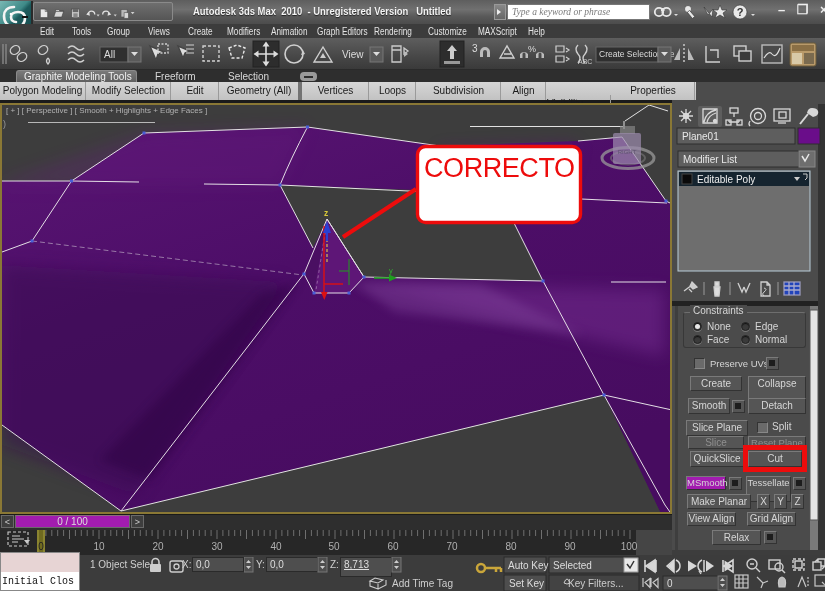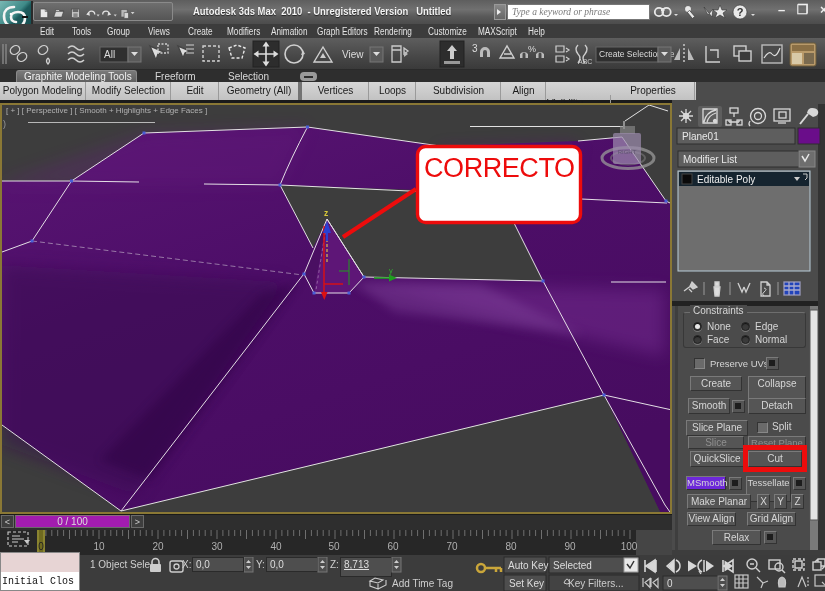--- a/index.html
+++ b/index.html
@@ -398,21 +398,21 @@
 <div class="abs" style="left:735px;top:403px;width:6px;height:6px;background:#1d1d1d;"></div>
 <div class="abs" style="left:748px;top:398px;width:58px;height:16px;background:#555;border:1px solid #333;border-top-color:#7a7a7a;border-left-color:#7a7a7a;color:#d6d6d6;font-size:10px;text-align:center;line-height:14px;">Detach</div>
 <div class="abs" style="left:686px;top:420px;width:62px;height:16px;background:#555;border:1px solid #333;border-top-color:#7a7a7a;border-left-color:#7a7a7a;color:#d6d6d6;font-size:10px;text-align:center;line-height:14px;">Slice Plane</div>
 <div class="abs" style="left:757px;top:422px;width:11px;height:11px;background:#6a6a6a;border:1px solid #333;border-bottom-color:#888;border-right-color:#888;"></div>
 <div class="tx" style="left:772px;top:421px;font-size:10px;color:#d6d6d6;">Split</div>
 <div class="abs" style="left:688px;top:436px;width:56px;height:13px;background:#555;border:1px solid #333;border-top-color:#7a7a7a;border-left-color:#7a7a7a;color:#8f8f8f;font-size:10px;text-align:center;line-height:11px;">Slice</div>
 <div class="abs" style="left:748px;top:436px;width:58px;height:13px;background:#555;border:1px solid #333;border-top-color:#7a7a7a;border-left-color:#7a7a7a;color:#8f8f8f;font-size:9.5px;text-align:center;line-height:11px;">Reset Plane</div>
 <div class="abs" style="left:690px;top:451px;width:54px;height:16px;background:#555;border:1px solid #333;border-top-color:#7a7a7a;border-left-color:#7a7a7a;color:#d6d6d6;font-size:10px;text-align:center;line-height:14px;">QuickSlice</div>
 <div class="abs" style="left:748px;top:451px;width:54px;height:16px;background:#555;border:1px solid #333;border-top-color:#7a7a7a;border-left-color:#7a7a7a;color:#d6d6d6;font-size:10px;text-align:center;line-height:14px;">Cut</div>
 <div class="abs" style="left:743px;top:445px;width:64px;height:27px;border:5px solid #ed0c0c;"></div>
-<div class="abs" style="left:686px;top:476px;width:40px;height:14px;background:#6d28d9;border:1px solid #333;border-top-color:#7a7a7a;border-left-color:#7a7a7a;color:#d6d6d6;font-size:9.5px;text-align:center;line-height:12px;">MSmooth</div>
+<div class="abs" style="left:686px;top:476px;width:40px;height:14px;background:#a21caf;border:1px solid #333;border-top-color:#7a7a7a;border-left-color:#7a7a7a;color:#d6d6d6;font-size:9.5px;text-align:center;line-height:12px;">MSmooth</div>
 <div class="abs" style="left:729px;top:477px;width:13px;height:13px;background:#555;border:1px solid #333;border-top-color:#7a7a7a;border-left-color:#7a7a7a;"></div>
 <div class="abs" style="left:732px;top:480px;width:6px;height:6px;background:#1d1d1d;"></div>
 <div class="abs" style="left:746px;top:476px;width:45px;height:26px;background:#555;border:1px solid #333;border-top-color:#7a7a7a;border-left-color:#7a7a7a;color:#d6d6d6;font-size:9.5px;text-align:center;line-height:12px;">Tessellate</div>
 <div class="abs" style="left:793px;top:477px;width:13px;height:13px;background:#555;border:1px solid #333;border-top-color:#7a7a7a;border-left-color:#7a7a7a;"></div>
 <div class="abs" style="left:796px;top:480px;width:6px;height:6px;background:#1d1d1d;"></div>
 <div class="abs" style="left:687px;top:494px;width:64px;height:15px;background:#555;border:1px solid #333;border-top-color:#7a7a7a;border-left-color:#7a7a7a;color:#d6d6d6;font-size:10px;text-align:center;line-height:13px;">Make Planar</div>
 <div class="abs" style="left:757px;top:494px;width:13px;height:15px;background:#555;border:1px solid #333;border-top-color:#7a7a7a;border-left-color:#7a7a7a;color:#d6d6d6;font-size:10px;text-align:center;line-height:13px;">X</div>
 <div class="abs" style="left:774px;top:494px;width:13px;height:15px;background:#555;border:1px solid #333;border-top-color:#7a7a7a;border-left-color:#7a7a7a;color:#d6d6d6;font-size:10px;text-align:center;line-height:13px;">Y</div>
 <div class="abs" style="left:791px;top:494px;width:13px;height:15px;background:#555;border:1px solid #333;border-top-color:#7a7a7a;border-left-color:#7a7a7a;color:#d6d6d6;font-size:10px;text-align:center;line-height:13px;">Z</div>
 <div class="abs" style="left:687px;top:512px;width:49px;height:14px;background:#555;border:1px solid #333;border-top-color:#7a7a7a;border-left-color:#7a7a7a;color:#d6d6d6;font-size:10px;text-align:center;line-height:12px;">View Align</div>

